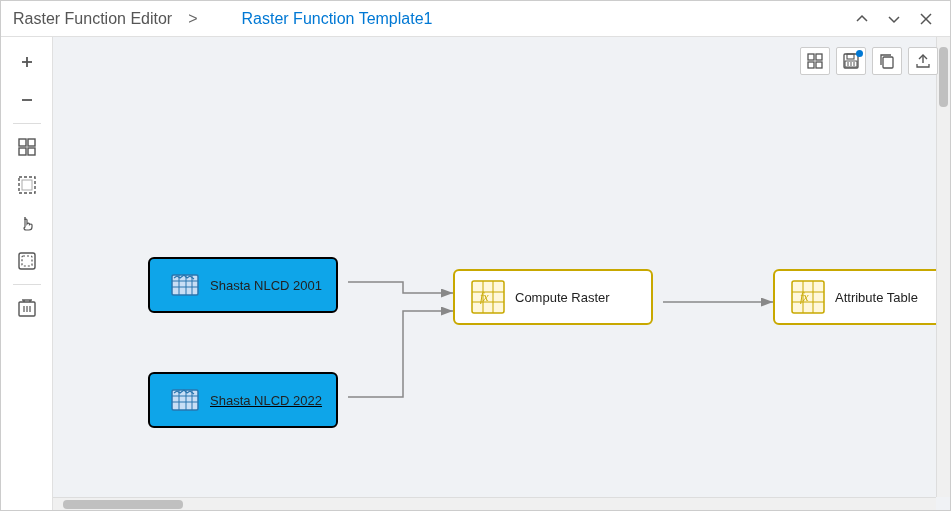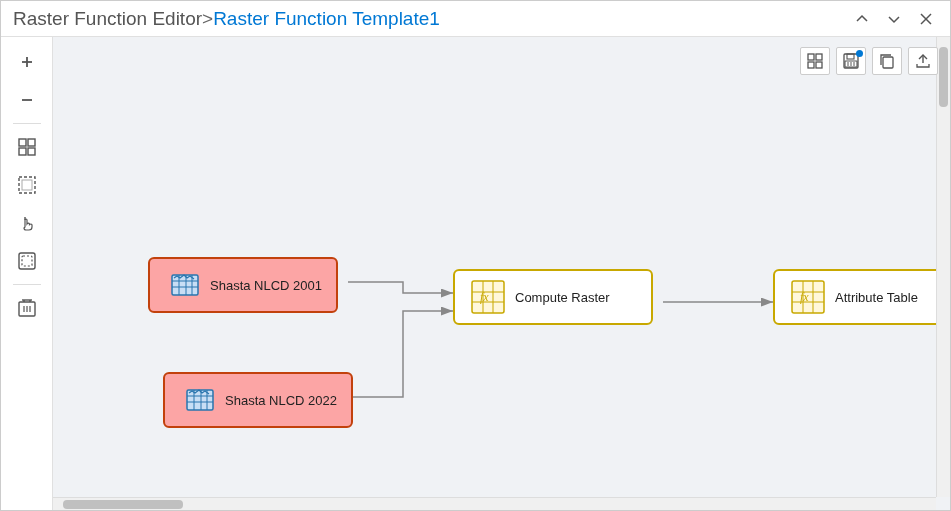--- a/index.html
+++ b/index.html
@@ -21,28 +21,28 @@
       padding: 6px 12px;
       background: #fff;
       border-bottom: 1px solid #e0e0e0;
       height: 36px;
       flex-shrink: 0;
     }
 
     .title-bar-left {
       display: flex;
       align-items: center;
-      gap: 0;
+      gap: 16px;
       color: #333;
-      font-size: 19px;
+      font-size: 16px;
       text-align: right;
     }
 
     .title-bar-left .separator { color: #666; }
-    .title-bar-left .link { color: #0078d4; cursor: pointer; }
+    .title-bar-left .link { color: #0078d4; cursor: pointer; margin-left: 28px; }
 
     .title-bar-right {
       display: flex;
       align-items: center;
       gap: 8px;
     }
 
     .title-btn {
       background: none;
       border: none;
@@ -147,22 +147,22 @@
       align-items: center;
       gap: 10px;
       padding: 8px 14px;
       border-radius: 6px;
       background: #fff;
       cursor: pointer;
       user-select: none;
     }
 
     .node-input {
-      border: 2px solid #c2410c;
-      background: #fca5a5;
+      border: 2px solid #000000;
+      background: #0ea5e9;
       min-width: 170px;
     }
 
     .node-function {
       border: 2px solid #c8a800;
       background: #fff;
       min-width: 200px;
     }
 
     .node-output {
@@ -380,21 +380,21 @@
             <line x1="2" y1="17" x2="28" y2="17" stroke="#2975ae" stroke-width="1"></line>
             <line x1="9" y1="5" x2="9" y2="25" stroke="#2975ae" stroke-width="1"></line>
             <line x1="16" y1="5" x2="16" y2="25" stroke="#2975ae" stroke-width="1"></line>
             <line x1="22" y1="5" x2="22" y2="25" stroke="#2975ae" stroke-width="1"></line>
             <path d="M4 8 L7 6 L10 8 L14 5 L17 8 L20 6 L24 9" stroke="#2975ae" stroke-width="1.2" fill="none"></path>
           </svg>
         </div>
         <span class="node-label">Shasta NLCD 2001</span>
       </div>
 
-      <div class="node node-input" style="left: 110px; top: 335px;">
+      <div class="node node-input" style="left: 95px; top: 335px; text-decoration: underline;">
         <div class="node-icon">
           <svg width="30" height="30" viewBox="0 0 30 30" fill="none">
             <rect x="2" y="5" width="26" height="20" rx="1.5" stroke="#2975ae" stroke-width="1.5" fill="#c8def5"></rect>
             <line x1="2" y1="11" x2="28" y2="11" stroke="#2975ae" stroke-width="1"></line>
             <line x1="2" y1="17" x2="28" y2="17" stroke="#2975ae" stroke-width="1"></line>
             <line x1="9" y1="5" x2="9" y2="25" stroke="#2975ae" stroke-width="1"></line>
             <line x1="16" y1="5" x2="16" y2="25" stroke="#2975ae" stroke-width="1"></line>
             <line x1="22" y1="5" x2="22" y2="25" stroke="#2975ae" stroke-width="1"></line>
             <path d="M4 8 L7 6 L10 8 L14 5 L17 8 L20 6 L24 9" stroke="#2975ae" stroke-width="1.2" fill="none"></path>
           </svg>

